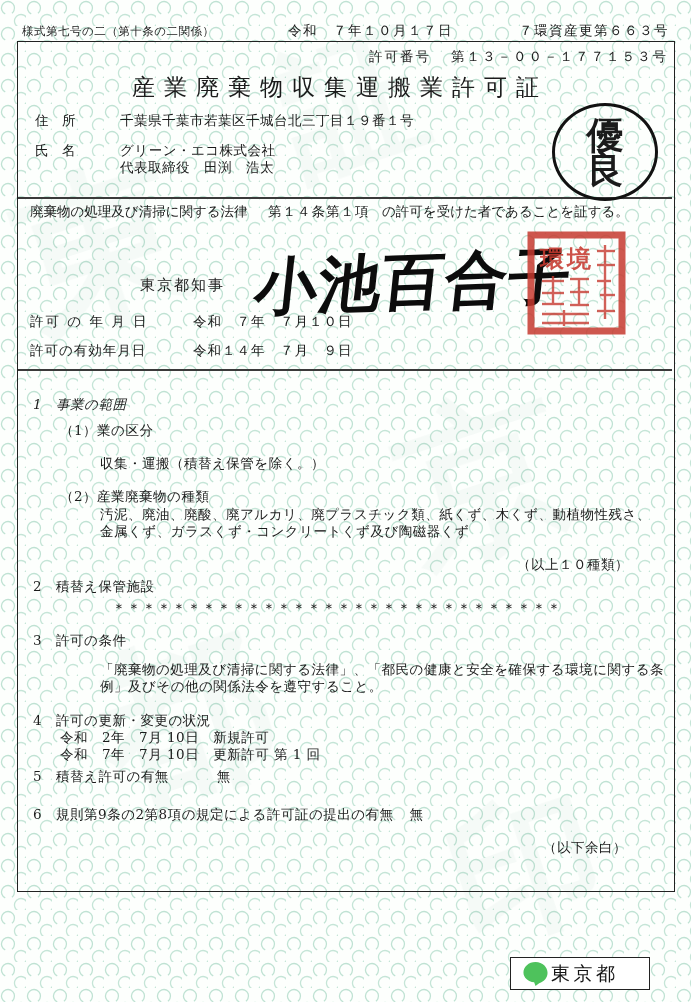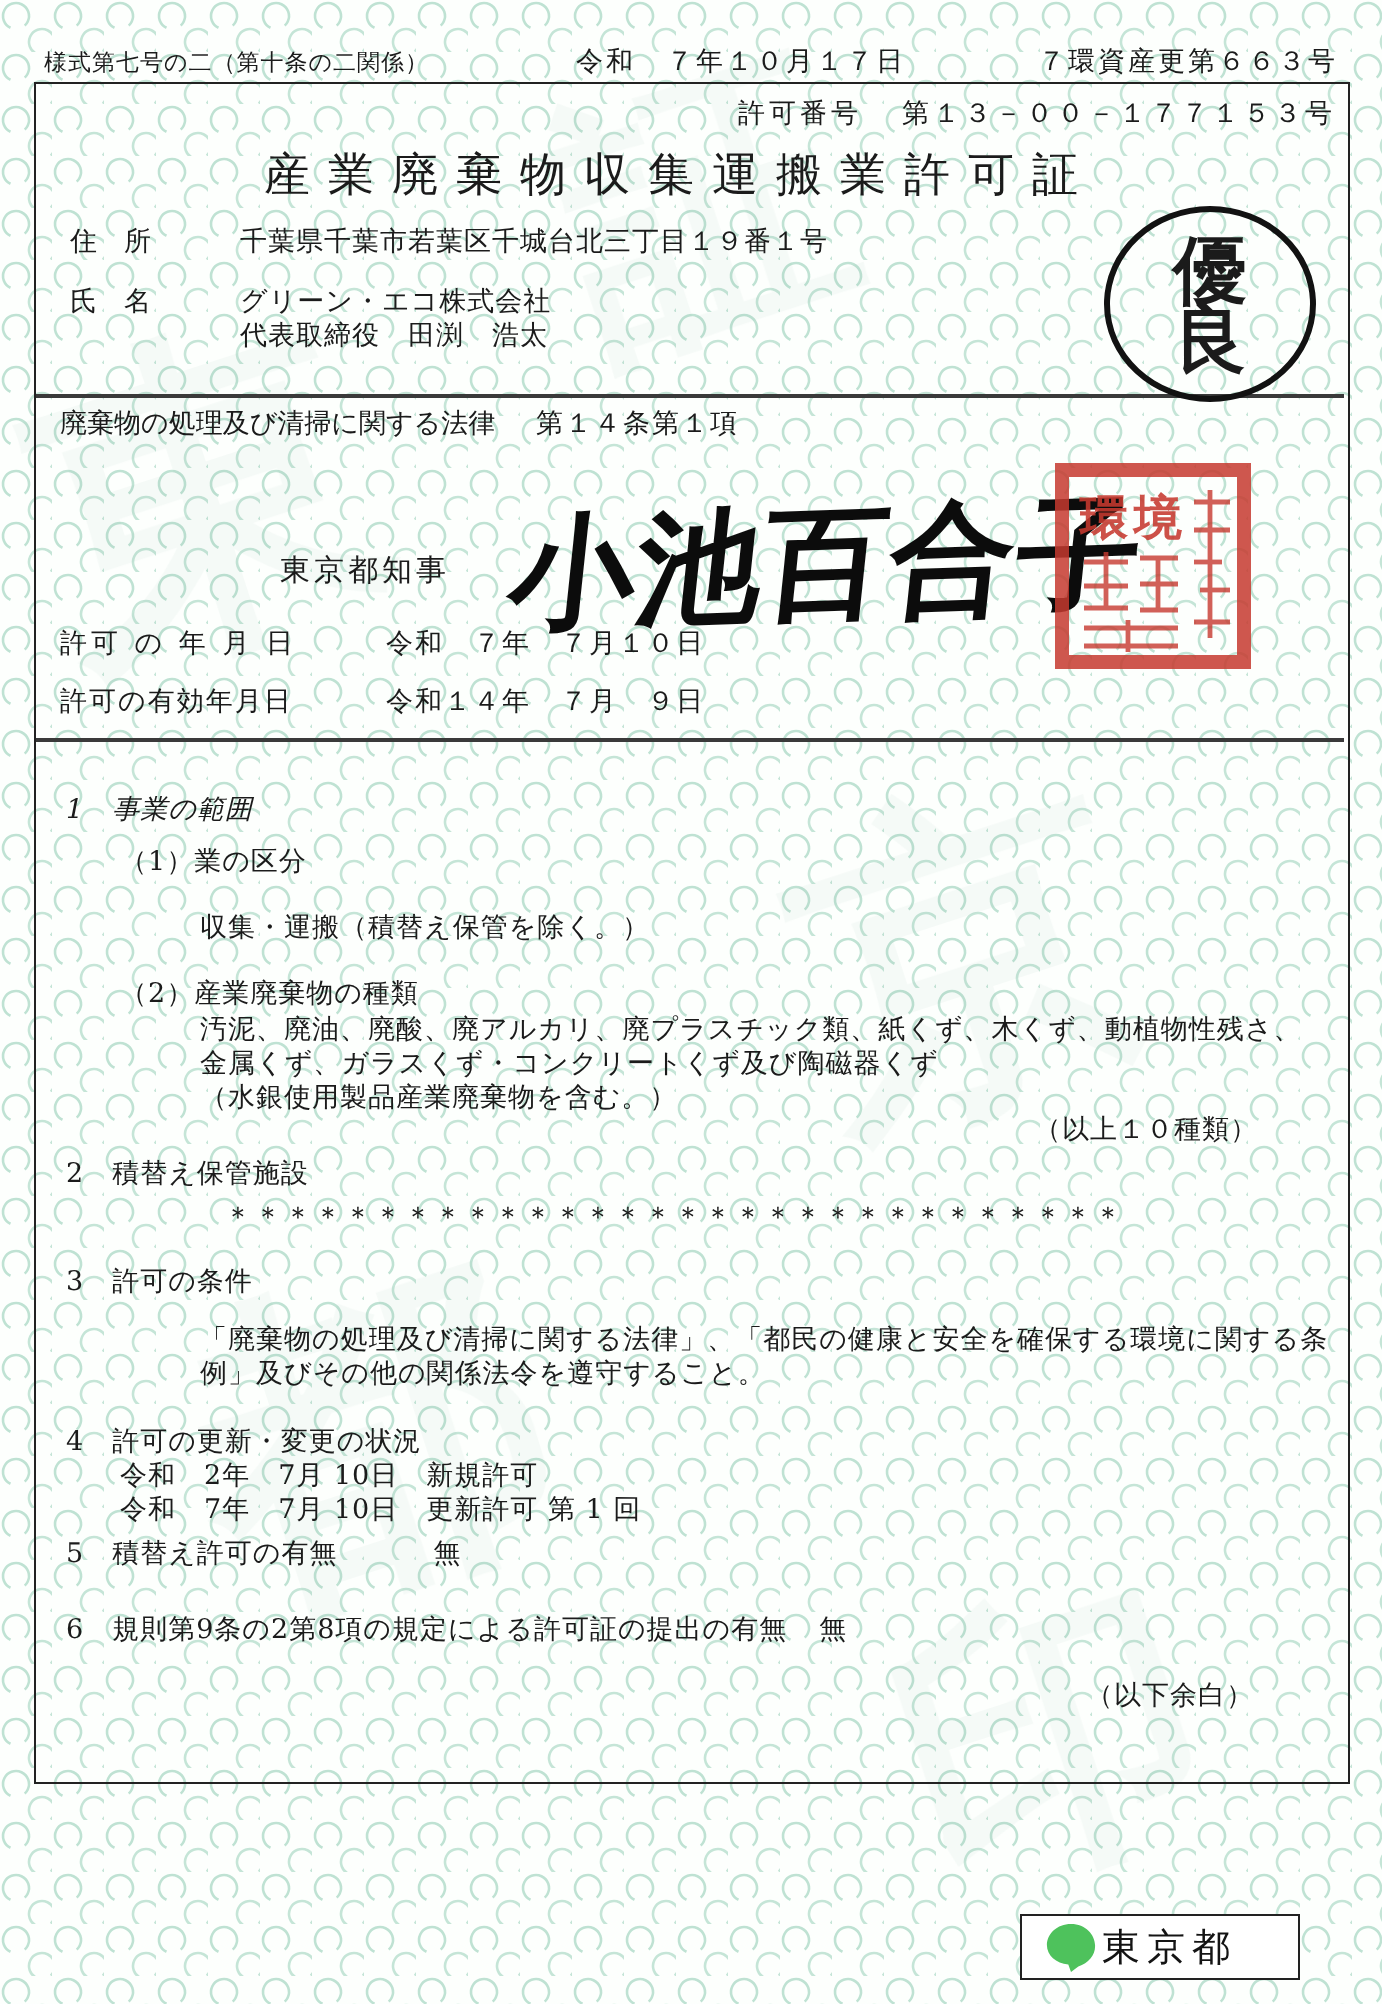--- a/index.html
+++ b/index.html
@@ -118,20 +118,21 @@
   <span class="abs name-value">グリーン・エコ株式会社</span>
   <span class="abs rep-value">代表取締役　田渕　浩太</span>
 
   <div class="abs excellent">
     <span>優</span>
     <span>良</span>
   </div>
 
   <span class="abs cert-law">廃棄物の処理及び清掃に関する法律</span>
   <span class="abs cert-article">第１４条第１項</span>
+  <span class="abs cert-statement">の許可を受けた者であることを証する。</span>
 
   <span class="abs gov-title">東京都知事</span>
   <span class="abs gov-signature">小池百合子</span>
 
   <svg class="abs red-seal" width="99" height="104">
     <rect x="4" y="4" width="91" height="96" fill="none" stroke="#c6392f" stroke-width="7" opacity="0.85"></rect>
     <g fill="#c6392f" opacity="0.88" font-family="'DejaVu Serif',serif" font-weight="bold" font-size="24">
       <text x="13" y="36">環</text>
       <text x="40" y="36">境</text>
     </g>
@@ -160,21 +161,20 @@
   <span class="abs grant-value">令和　７年　７月１０日</span>
   <span class="abs valid-label">許可の有効年月日</span>
   <span class="abs valid-value">令和１４年　７月　９日</span>
 
   <span class="abs txt s1-heading">1　事業の範囲</span>
   <span class="abs txt s1-1-heading">（1）業の区分</span>
   <span class="abs txt s1-1-value">収集・運搬（積替え保管を除く。）</span>
   <span class="abs txt s1-2-heading">（2）産業廃棄物の種類</span>
   <span class="abs txt s1-2-l1">汚泥、廃油、廃酸、廃アルカリ、廃プラスチック類、紙くず、木くず、動植物性残さ、</span>
   <span class="abs txt s1-2-l2">金属くず、ガラスくず・コンクリートくず及び陶磁器くず</span>
-  <span class="abs txt s1-2-l3">（水銀使用製品産業廃棄物を含む。）</span>
   <span class="abs txt s1-2-total">（以上１０種類）</span>
 
   <span class="abs txt s2-heading">2　積替え保管施設</span>
   <span class="abs s2-value">＊＊＊＊＊＊＊＊＊＊＊＊＊＊＊＊＊＊＊＊＊＊＊＊＊＊＊＊＊＊</span>
 
   <span class="abs txt s3-heading">3　許可の条件</span>
   <span class="abs txt s3-l1">「廃棄物の処理及び清掃に関する法律」、「都民の健康と安全を確保する環境に関する条</span>
   <span class="abs txt s3-l2">例」及びその他の関係法令を遵守すること。</span>
 
   <span class="abs txt s4-heading">4　許可の更新・変更の状況</span>

